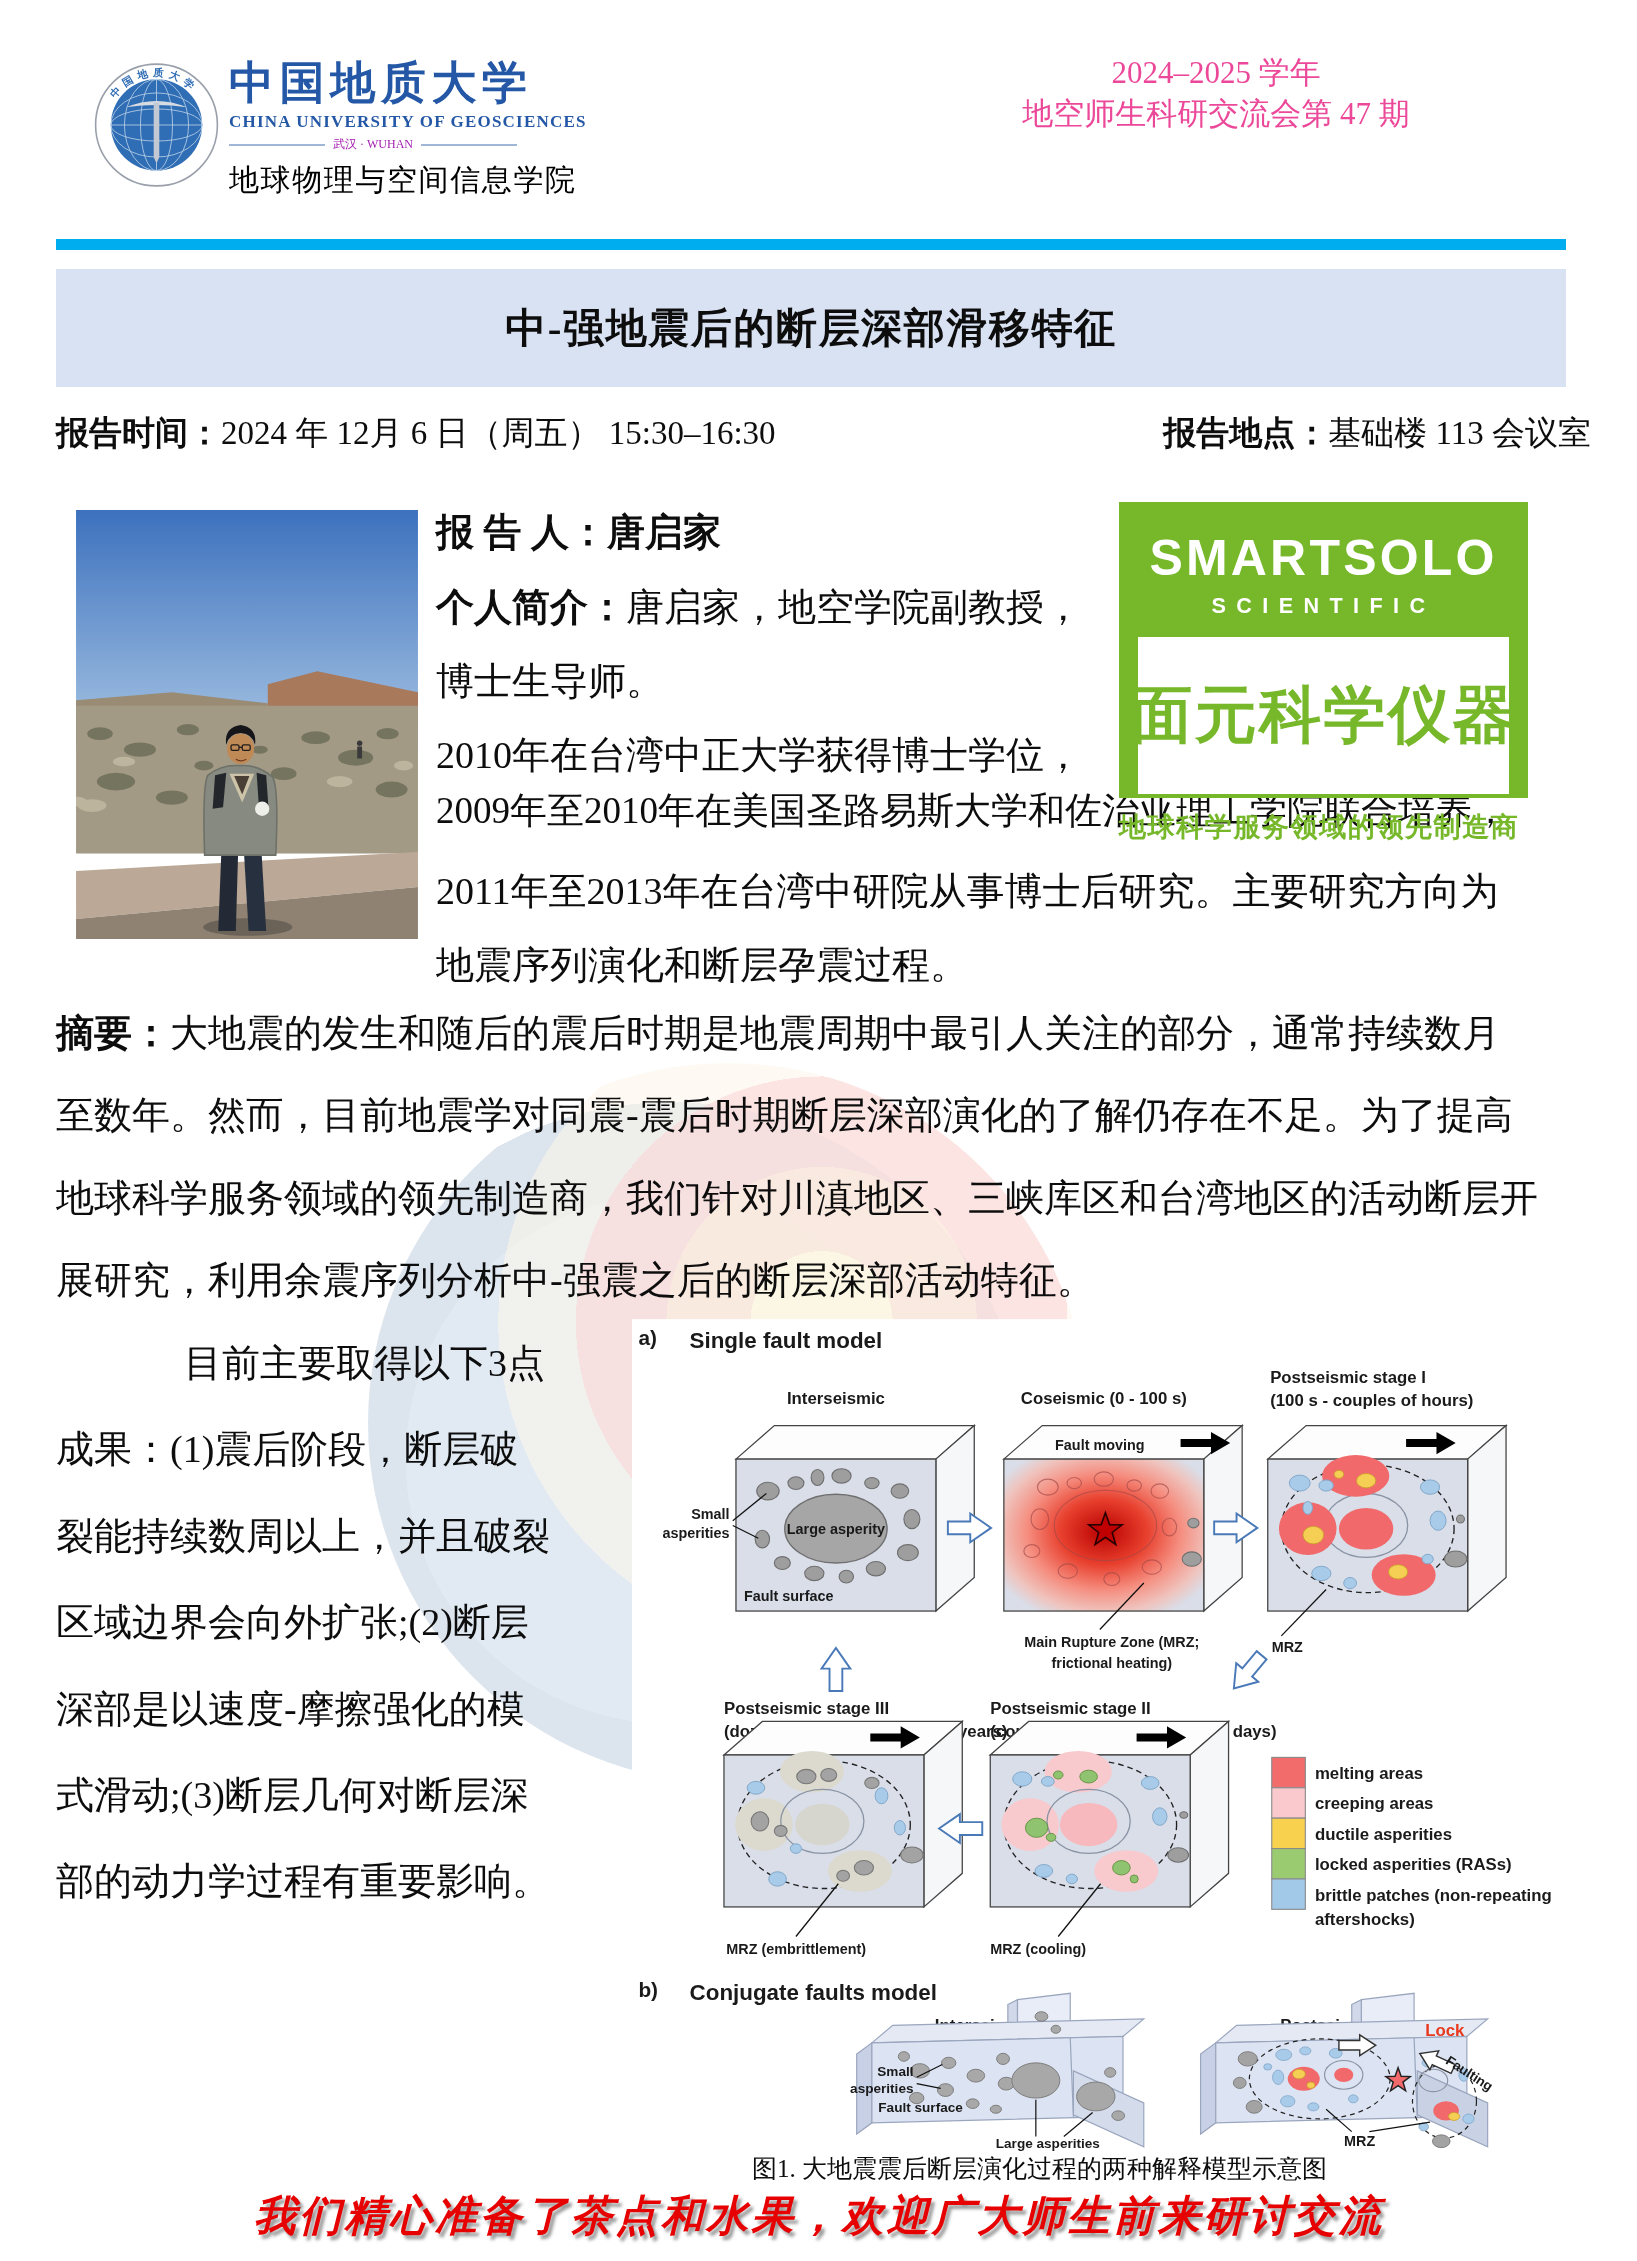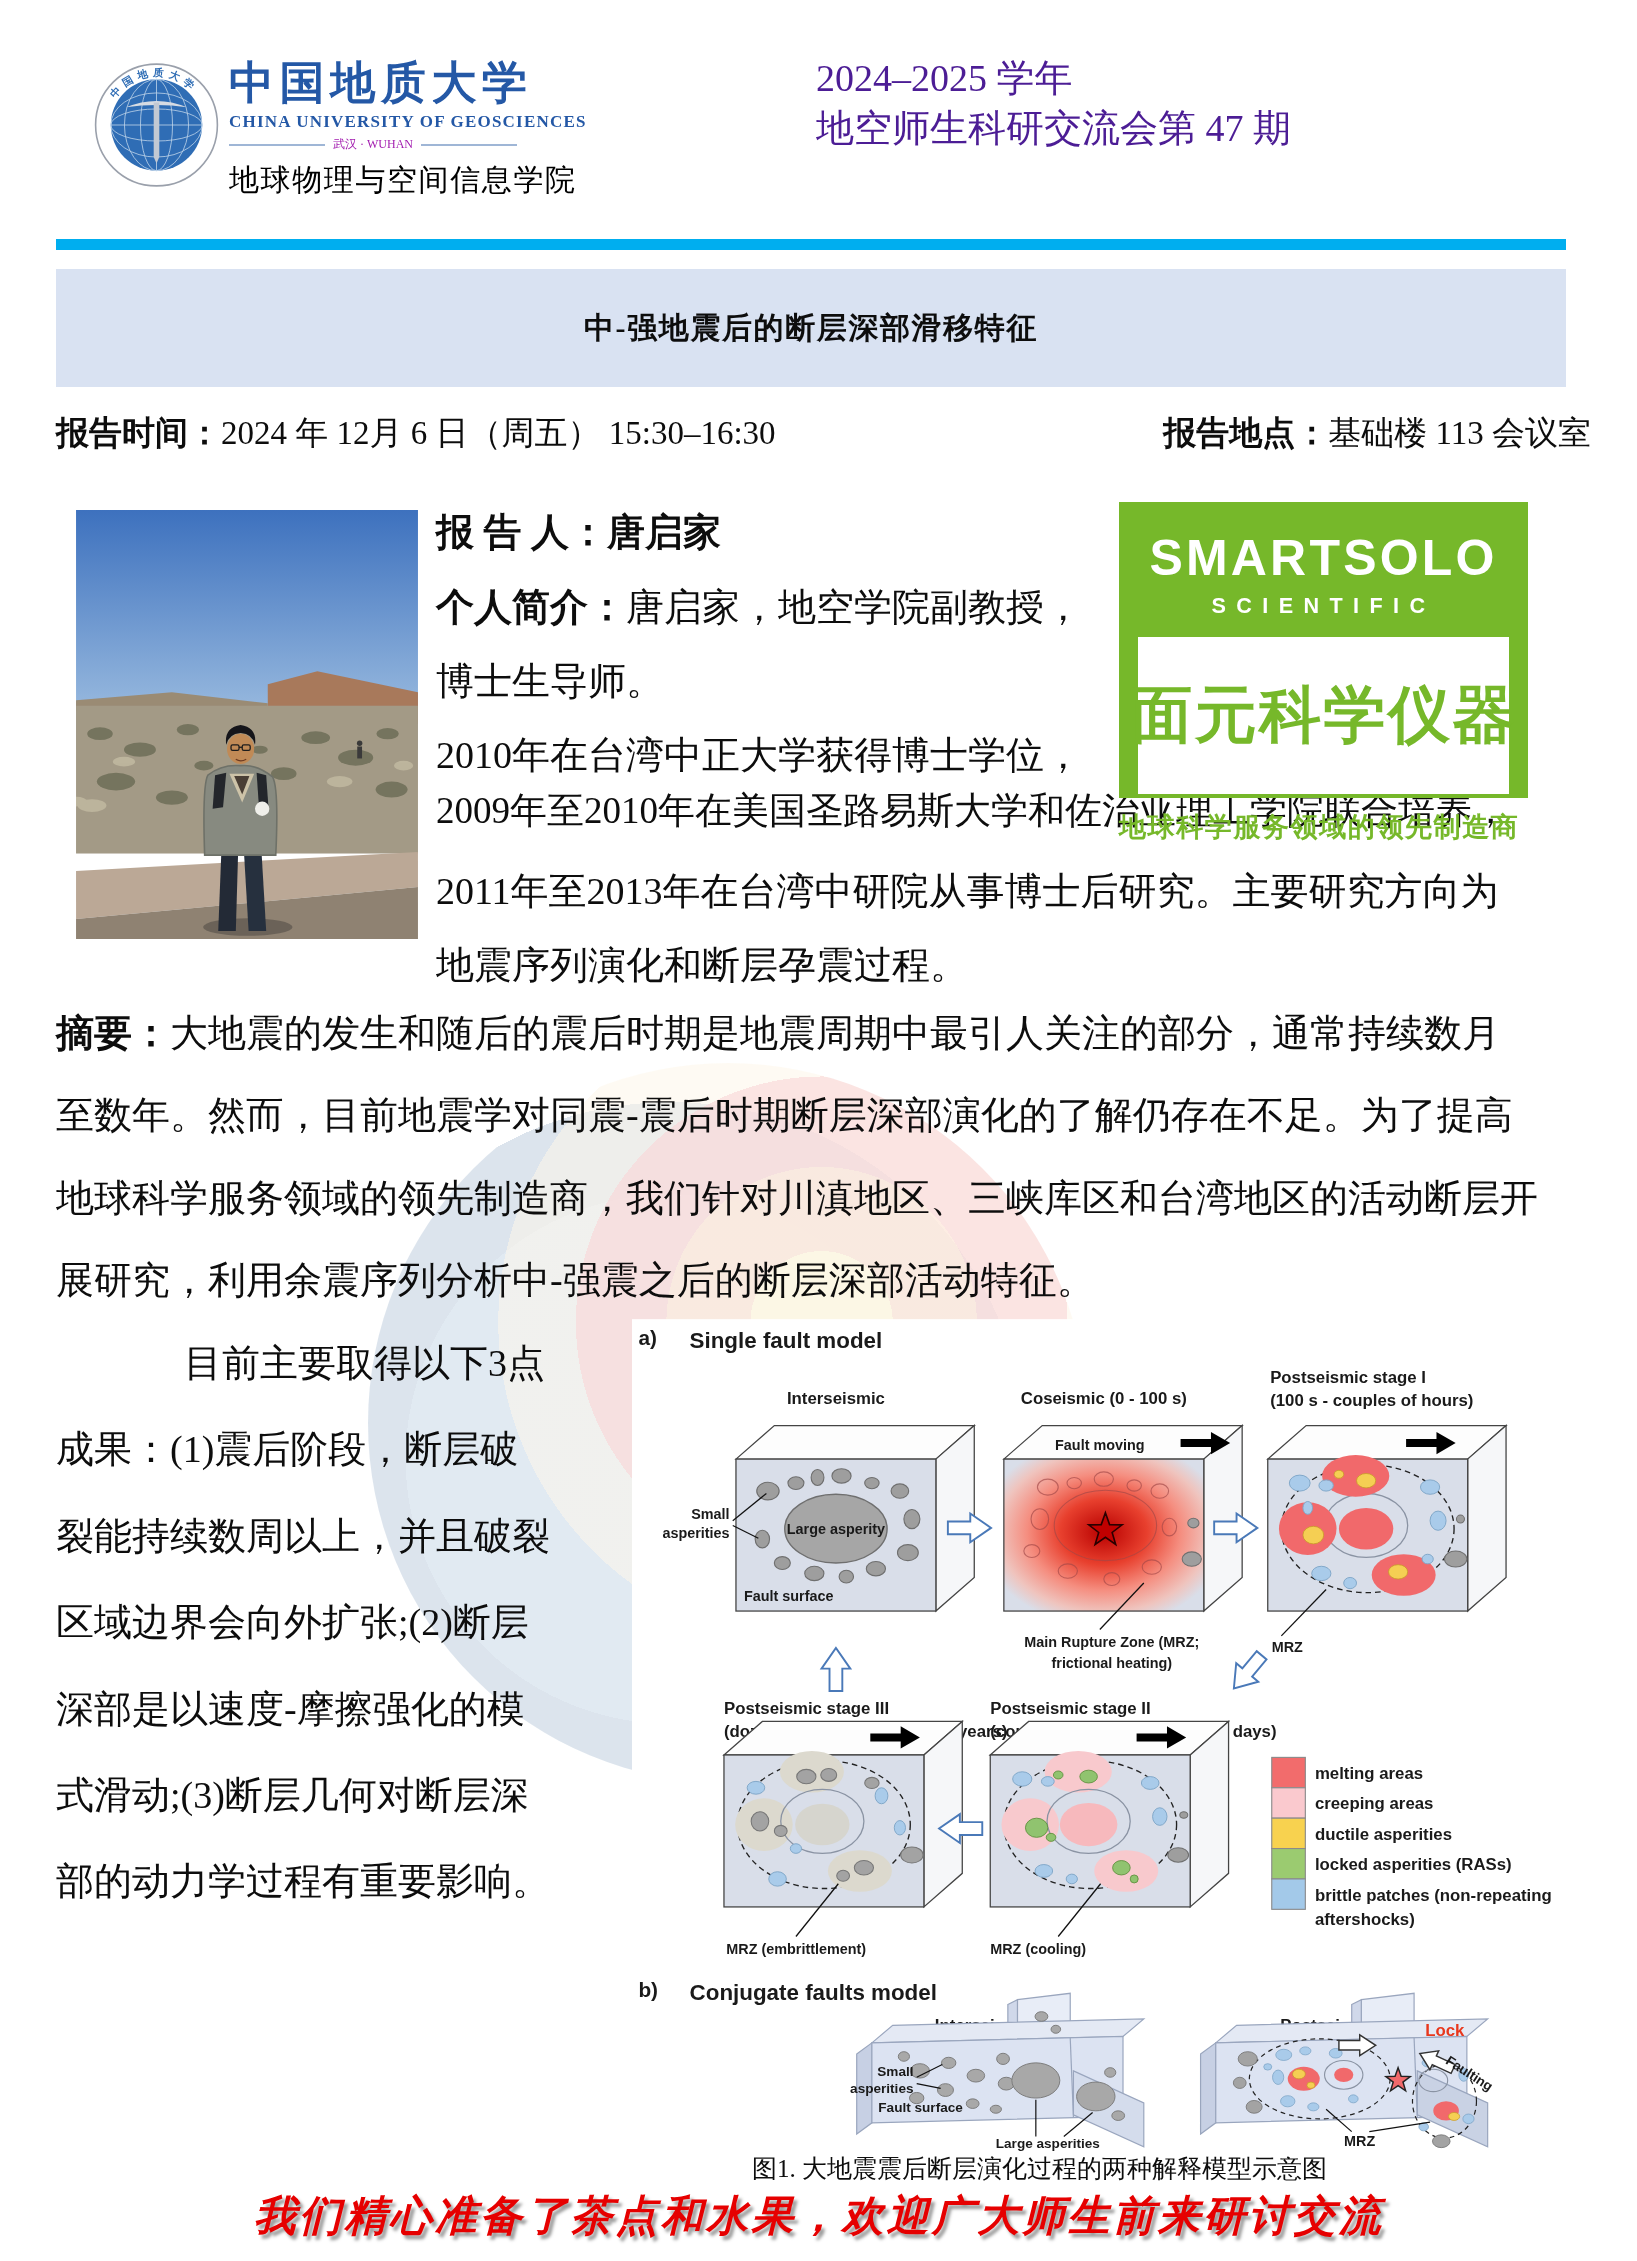--- a/index.html
+++ b/index.html
@@ -7,24 +7,24 @@
         font-family:"Liberation Serif","DejaVu Serif",serif;color:#0d0d0d;}
   .abs{position:absolute;}
   .ln{white-space:nowrap;}
   
   .uni-cn{font-size:45px;font-weight:bold;color:#2458A6;letter-spacing:5.6px;line-height:1.1;}
   .uni-en{font-size:17px;font-weight:bold;color:#2458A6;letter-spacing:1.2px;margin-top:3.2px;}
   .uni-city{display:flex;align-items:center;gap:8px;color:#a21caf;font-size:12px;margin-top:4.8px;width:288px;}
   .uni-city .rule{flex:1;height:1.6px;background:#9fb6d6;}
   .uni-school{font-family:"Liberation Sans","DejaVu Sans",sans-serif;font-size:30px;font-weight:normal;
               color:#000000;letter-spacing:1.6px;margin-top:6.4px;}
-  .session{font-size:38px;text-align:left;line-height:1.32;color:#4c1d95;}
+  .session{font-size:31px;text-align:center;line-height:1.32;color:#ec4899;}
   .cyan-bar{background:#00AEEF;}
   .banner{background:#D9E2F2;display:flex;align-items:center;justify-content:center;}
-  .banner span{font-size:30px;font-weight:bold;letter-spacing:1.6px;}
+  .banner span{font-size:41px;font-weight:bold;letter-spacing:1.6px;}
   .info{display:flex;justify-content:space-between;font-size:33px;}
   .info b{font-weight:bold;}
   
   .bodyln{font-size:38px;line-height:1.0;}
   .bodyln b{font-weight:bold;}
   .res-indent{padding-left:128px;}
   
   .sp-box{background:#76B82A;width:409px;height:296px;box-sizing:border-box;padding-top:27px;text-align:center;
           font-family:"Liberation Sans","DejaVu Sans",sans-serif;}
   .sp-brand{color:#fff;font-size:50px;font-weight:bold;letter-spacing:3.2px;}

